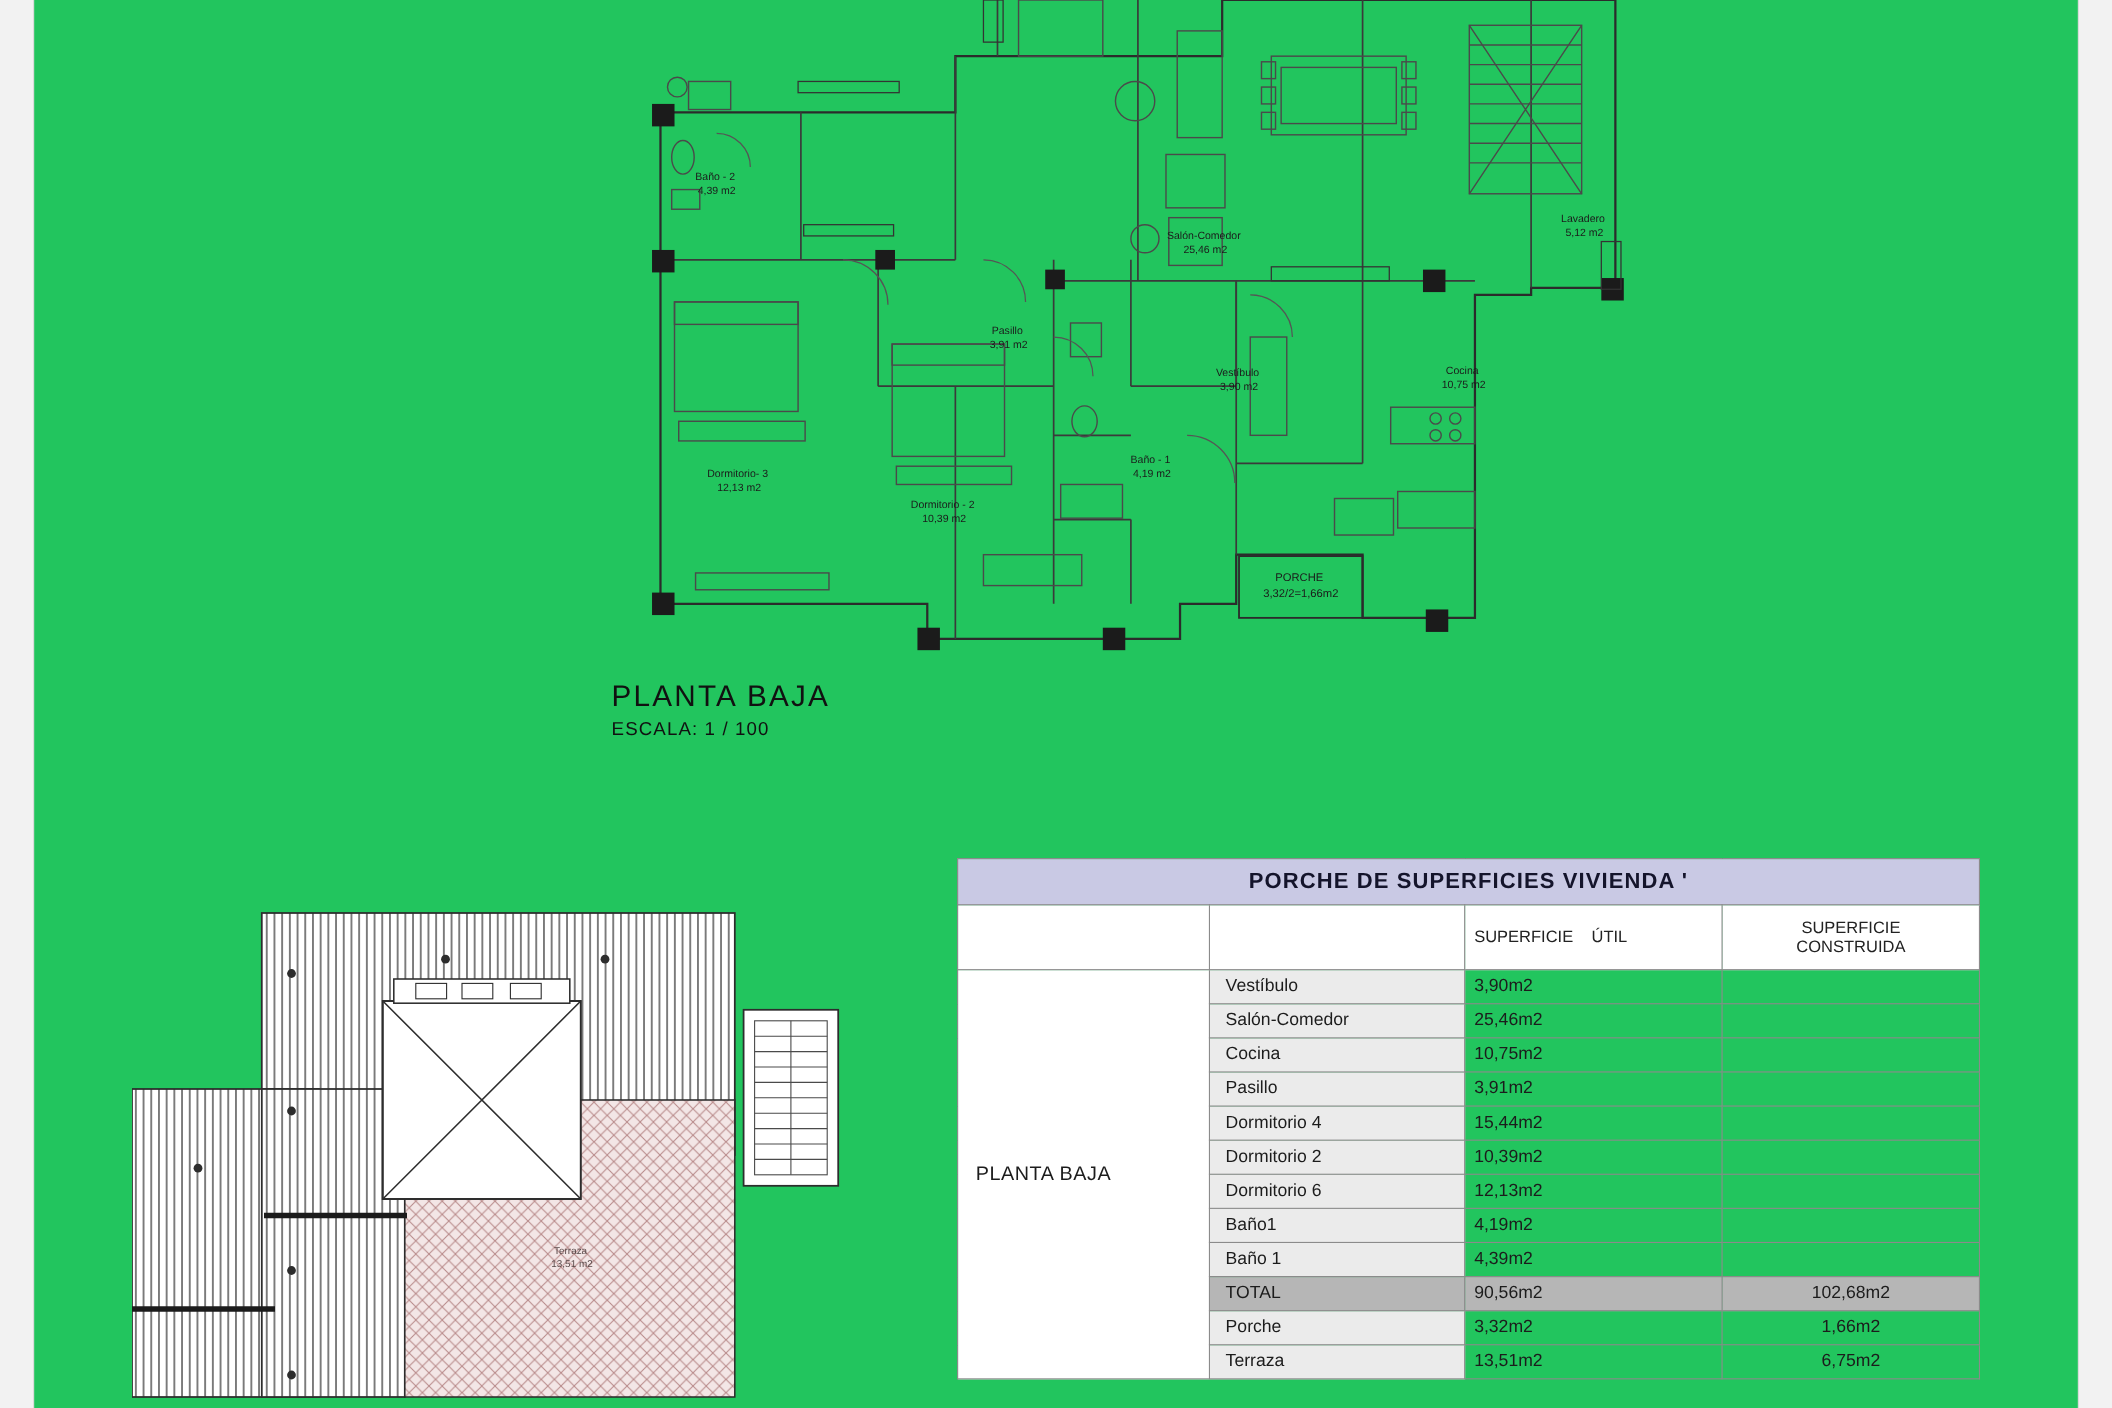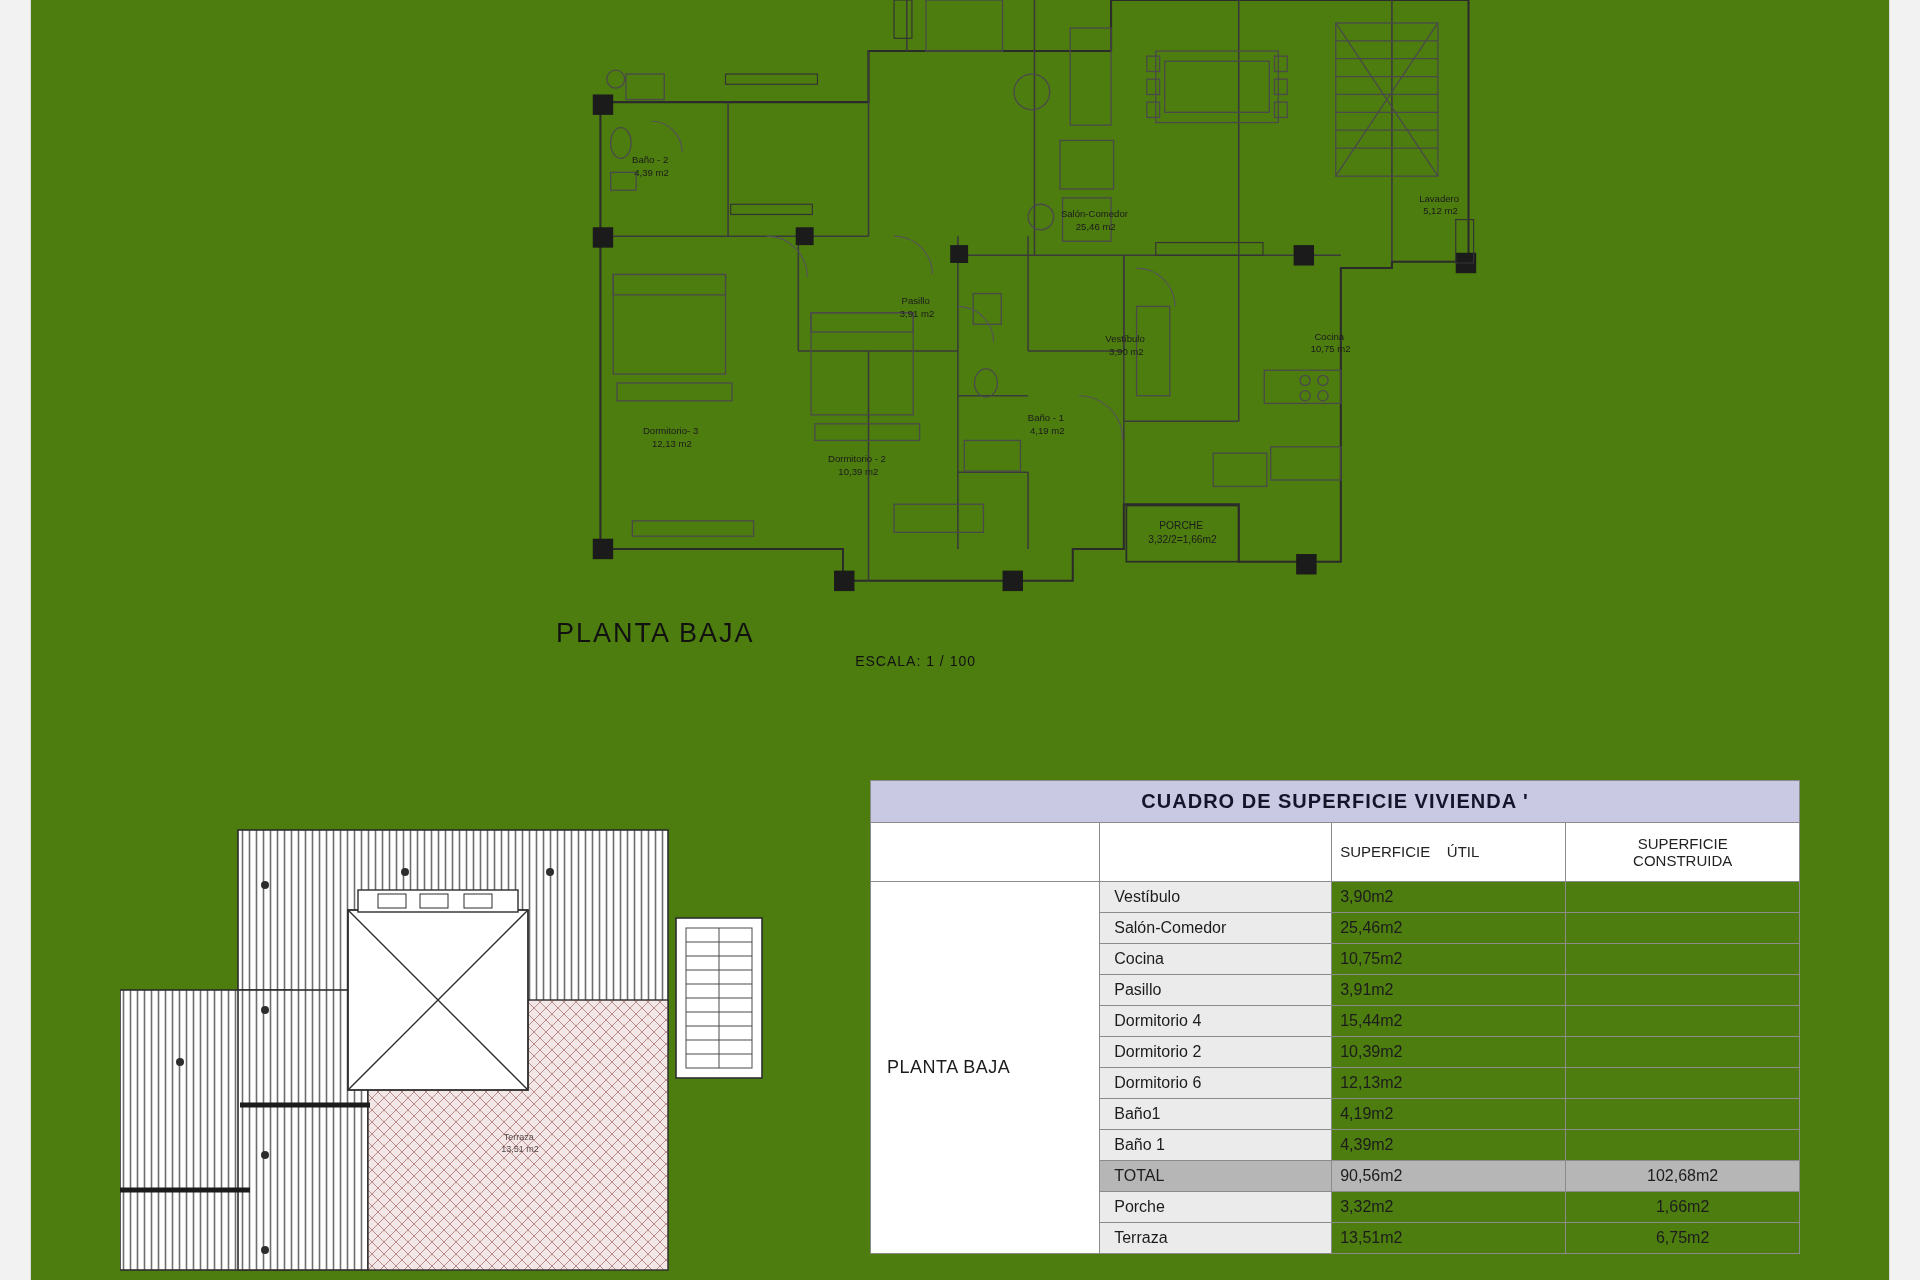--- a/index.html
+++ b/index.html
@@ -13,21 +13,21 @@
     position: relative;
     overflow: hidden;
     font-family: "Liberation Sans", sans-serif;
     color: #1a1a1a;
   }
   .page {
     position: absolute;
     left: 0; top: 0;
     width: 1920px;
     height: 1280px;
-    background: #4d7c0f;
+    background: #22c55e;
   }
   
   .margin-strip {
     position: absolute;
     top: 0;
     width: 30px;
     height: 1280px;
     background: #f2f2f2;
   }
   .margin-strip.left { left: 0; border-right: 1px solid #dadada; }
@@ -48,25 +48,24 @@
     left: 556px;
     top: 618px;
     width: 420px;
   }
   .plan-caption .title {
     font-size: 27px;
     letter-spacing: 2px;
     color: #111;
   }
   .plan-caption .scale {
-    font-size: 14px;
+    font-size: 17px;
     letter-spacing: 1px;
     margin-top: 4px;
     color: #111;
-    text-align: right;
   }
 
   
   .roof-wrap {
     position: absolute;
     left: 120px;
     top: 810px;
     width: 720px;
     height: 470px;
   }
@@ -387,21 +386,21 @@
         <tspan x="400" y="330">Terraza</tspan>
         <tspan x="400" y="342">13,51 m2</tspan>
       </text>
     </svg>
   </div>
 
   <div class="table-wrap">
     <table class="surf">
       <thead>
         <tr class="head-row">
-          <th colspan="4">CUADRO DE SUPERFICIE  VIVIENDA '</th>
+          <th colspan="4">PORCHE DE SUPERFICIES  VIVIENDA '</th>
         </tr>
         <tr class="sub-row">
           <td class="blank"></td>
           <td class="blank"></td>
           <td class="val">
             <span>SUPERFICIE</span>&nbsp;&nbsp;&nbsp;
             <span>ÚTIL</span>
           </td>
           <td class="val2">
             <span>SUPERFICIE</span><br>

